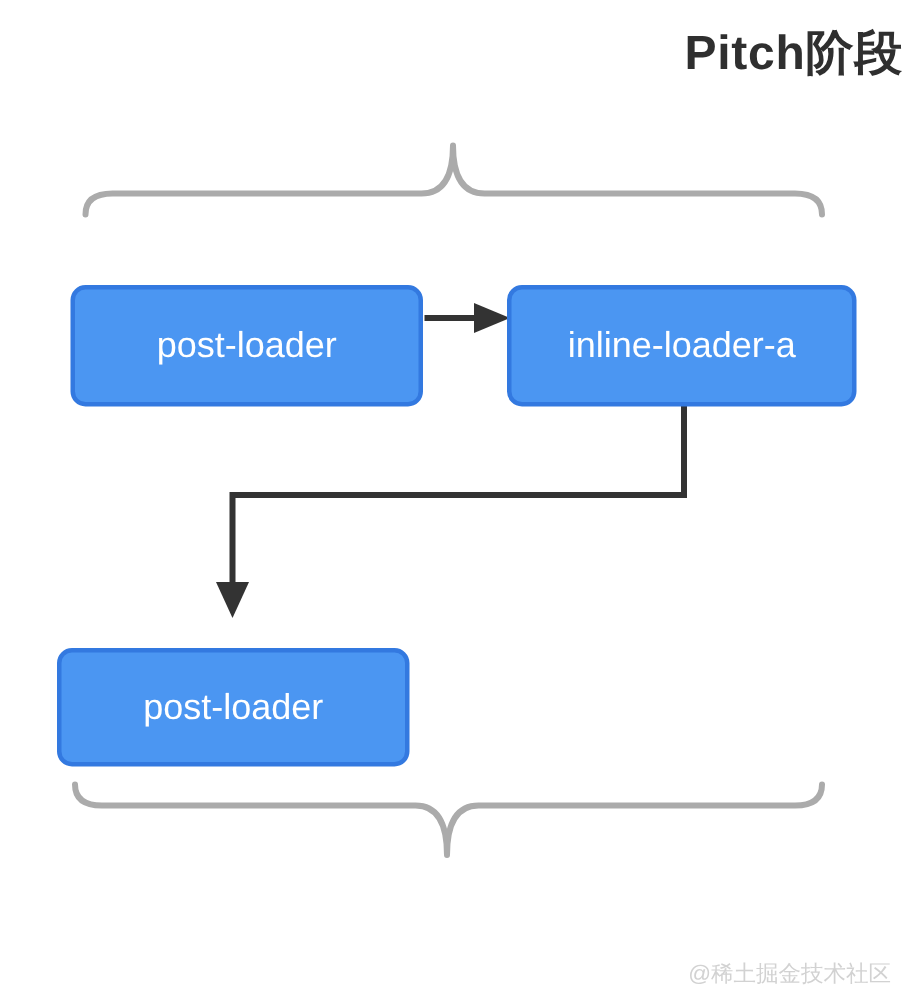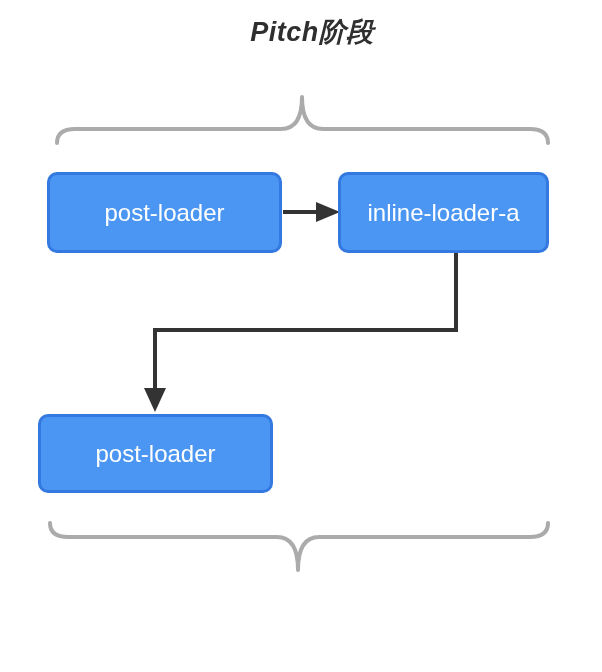--- a/index.html
+++ b/index.html
@@ -19,26 +19,25 @@
     width: 602px;
     height: 672px;
     background: var(--page-bg);
     font-family: "Liberation Sans", "DejaVu Sans", sans-serif;
     overflow: hidden;
   }
   .phase-title {
     position: absolute;
     left: 22px;
     right: 0;
-    text-align: center;
-    font-size: 27px;
+    text-align: right;
+    font-size: 32px;
     font-weight: bold;
     color: var(--title-text);
     letter-spacing: 0.5px;
-    font-style: italic;
   }
   .phase-title.top { top: 14px; }
   .phase-title.bottom { top: 608px; }
   .connectors {
     position: absolute;
     left: 0; top: 0;
     width: 602px; height: 672px;
   }
   .brace-path {
     fill: none;
@@ -58,23 +57,24 @@
     position: absolute;
     background: var(--node-fill);
     border: 3px solid var(--node-border);
     border-radius: 10px;
     color: var(--node-text);
     font-size: 24px;
     display: flex;
     align-items: center;
     justify-content: center;
     white-space: nowrap;
+    margin-top: 18px;
   }
   .node.post-loader-top  { left: 47px;  top: 172px; width: 235px; height: 81px; }
-  .node.inline-loader-a  { left: 338px; top: 172px; width: 211px; height: 81px; }
+  .node.inline-loader-a  { left: 338px; top: 172px; width: 233px; height: 81px; }
   .node.post-loader-bottom { left: 38px; top: 414px; width: 235px; height: 79px; }
   .watermark {
     position: absolute;
     right: 8px;
     top: 640px;
     font-size: 15px;
     color: var(--watermark-text);
   }
 </style>
 </head>
@@ -101,14 +101,15 @@
     </g>
   </svg>
 
   <div class="node post-loader-top">post-loader</div>
 
   <div class="node inline-loader-a">inline-loader-a</div>
 
   <div class="node post-loader-bottom">post-loader</div>
 
 
+  <div class="watermark">@稀土掘金技术社区</div>
 
 </div>
 
 </body></html>

